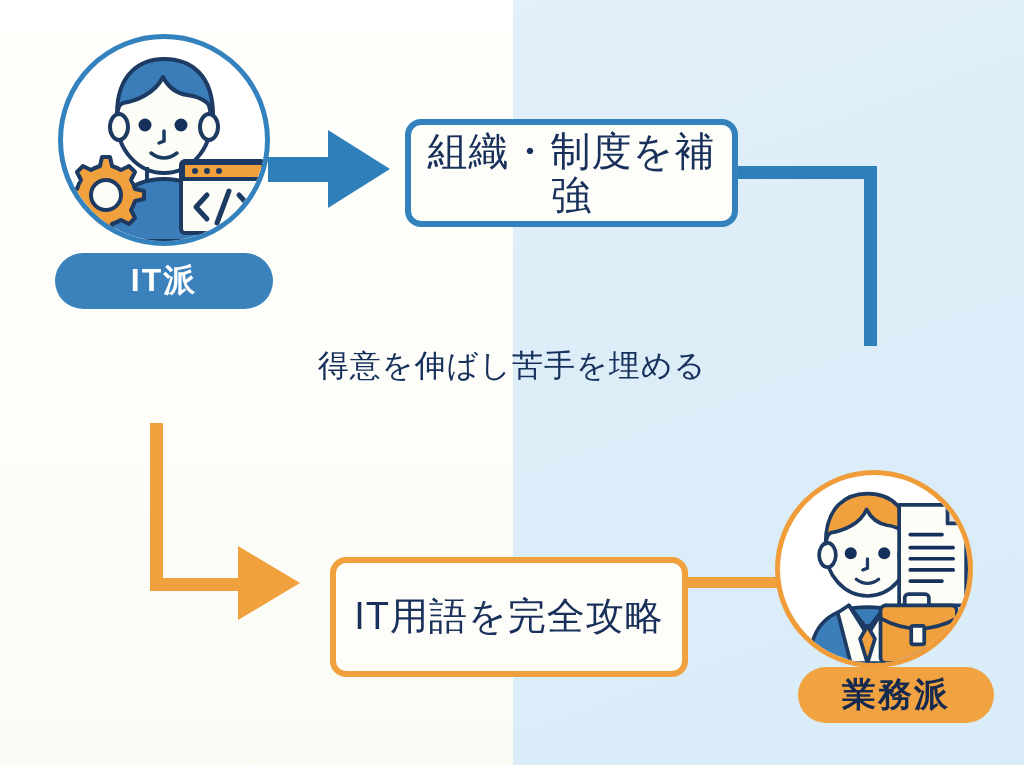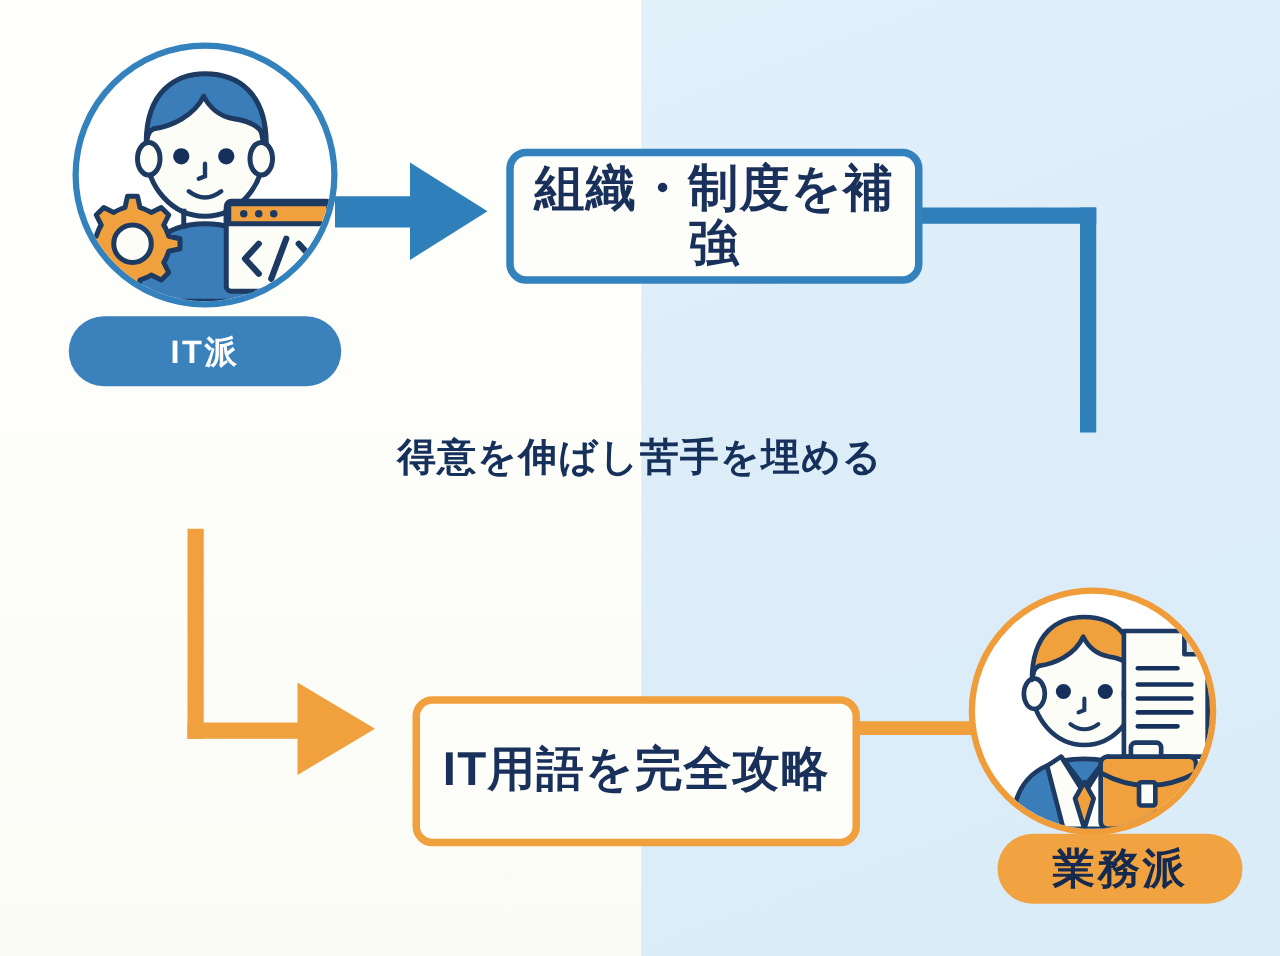--- a/index.html
+++ b/index.html
@@ -60,21 +60,21 @@
     border-left:62px solid #f0a03c;
   }
 
   
   .box{
     position:absolute;
     display:flex;align-items:center;justify-content:center;
     background:#fdfdf9;
     box-sizing:border-box;
     color:#18305a;
-    font-weight:bold;
+    font-weight:normal;
     letter-spacing:1px;
     text-align:center;
     line-height:1.1;
   }
   .box-blue{
     left:405px;top:119px;width:333px;height:108px;
     border:6px solid #3482bd;
     border-radius:16px;
     font-size:40px;
   }
@@ -90,21 +90,21 @@
     position:absolute;left:0;top:333px;width:1024px;
     text-align:center;pointer-events:none;
   }
   .main-title{
     font-size:62px;font-weight:bold;color:#16305c;
     letter-spacing:2px;line-height:1.0;
     margin:0;
     text-shadow:0 1px 1px rgba(255,255,255,.4);
   }
   .sub-title{
-    font-size:31px;font-weight:bold;color:#16305c;
+    font-size:31px;font-weight:normal;color:#16305c;
     letter-spacing:1px;margin:12px 0 0 0;
   }
 
   
   .avatar-circle{
     position:absolute;border-radius:50%;
     background:#ffffff;
     box-sizing:border-box;
     overflow:hidden;
   }
@@ -123,21 +123,21 @@
   
   .pill{
     position:absolute;
     display:flex;align-items:center;justify-content:center;
     border-radius:999px;
     font-weight:bold;
     letter-spacing:2px;
   }
   .pill-it{
     left:55px;top:253px;width:218px;height:56px;
-    background:#3b82bd;color:#ffffff;font-size:26px;
+    background:#3b82bd;color:#ffffff;font-size:32px;
   }
   .pill-biz{
     left:798px;top:667px;width:196px;height:56px;
     background:#f0a340;color:#152a4e;font-size:34px;
   }
 </style>
 </head>
 <body>
 
 <div id="canvas">

